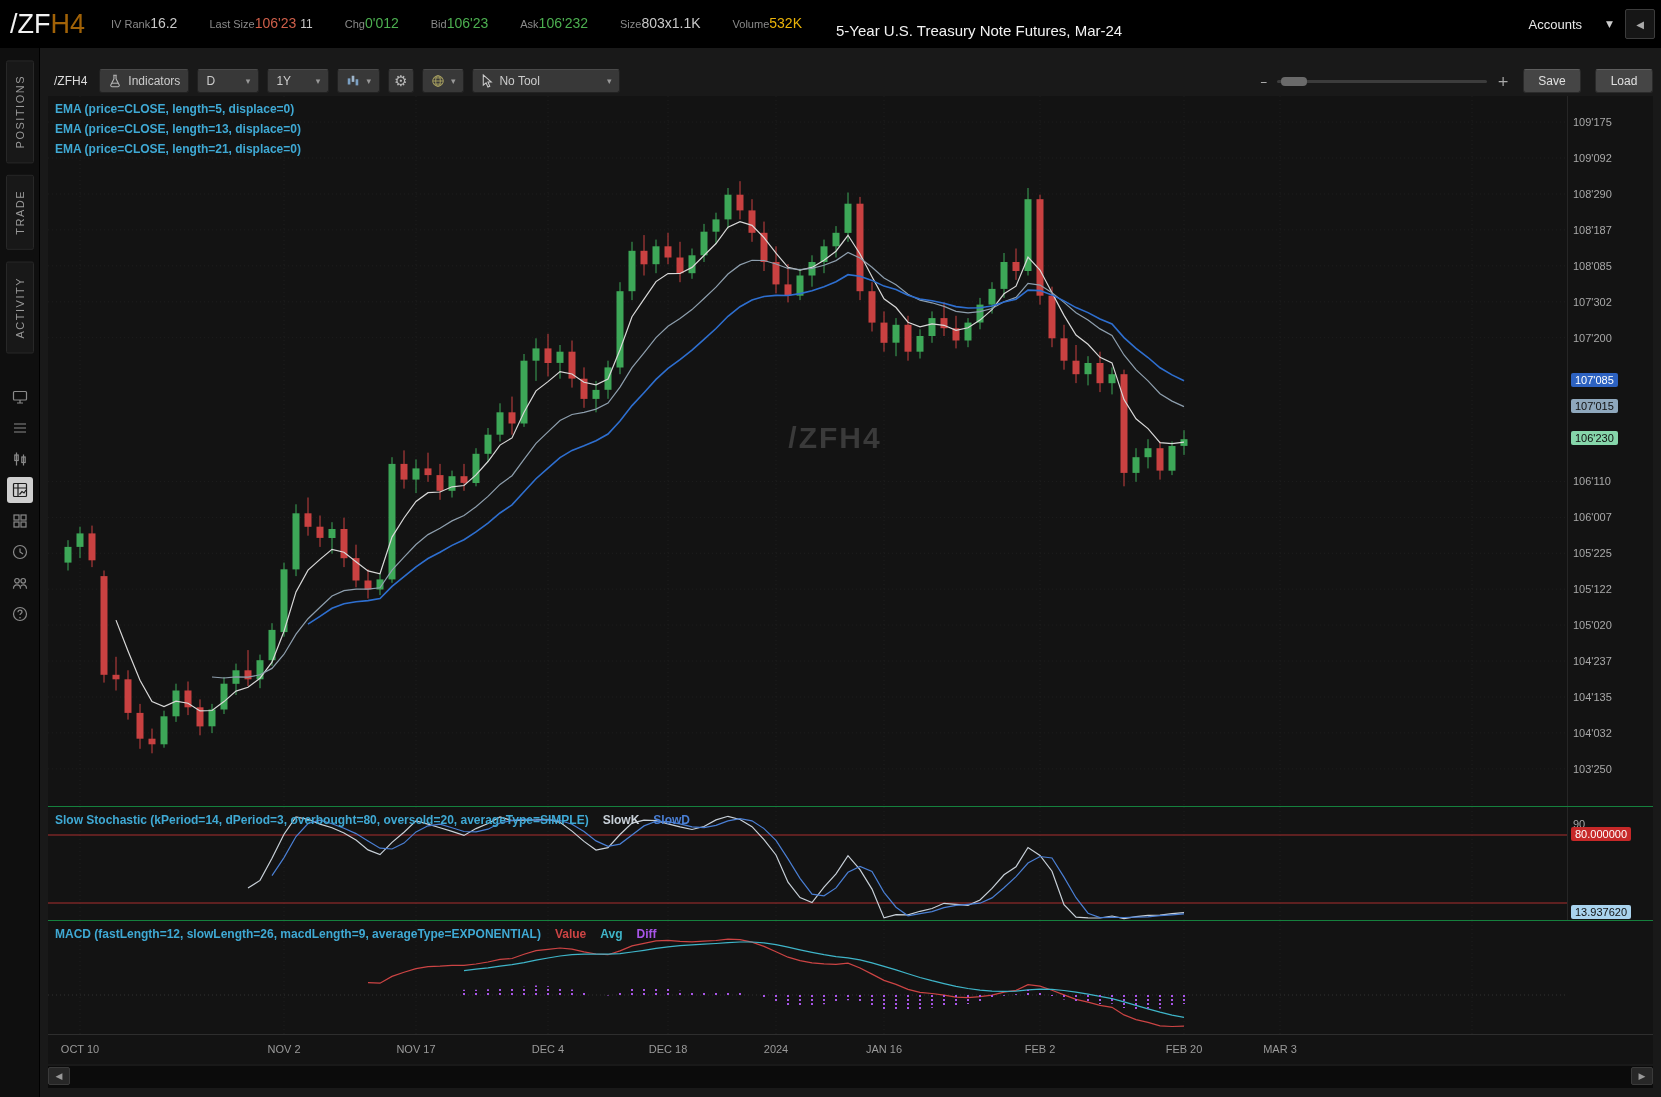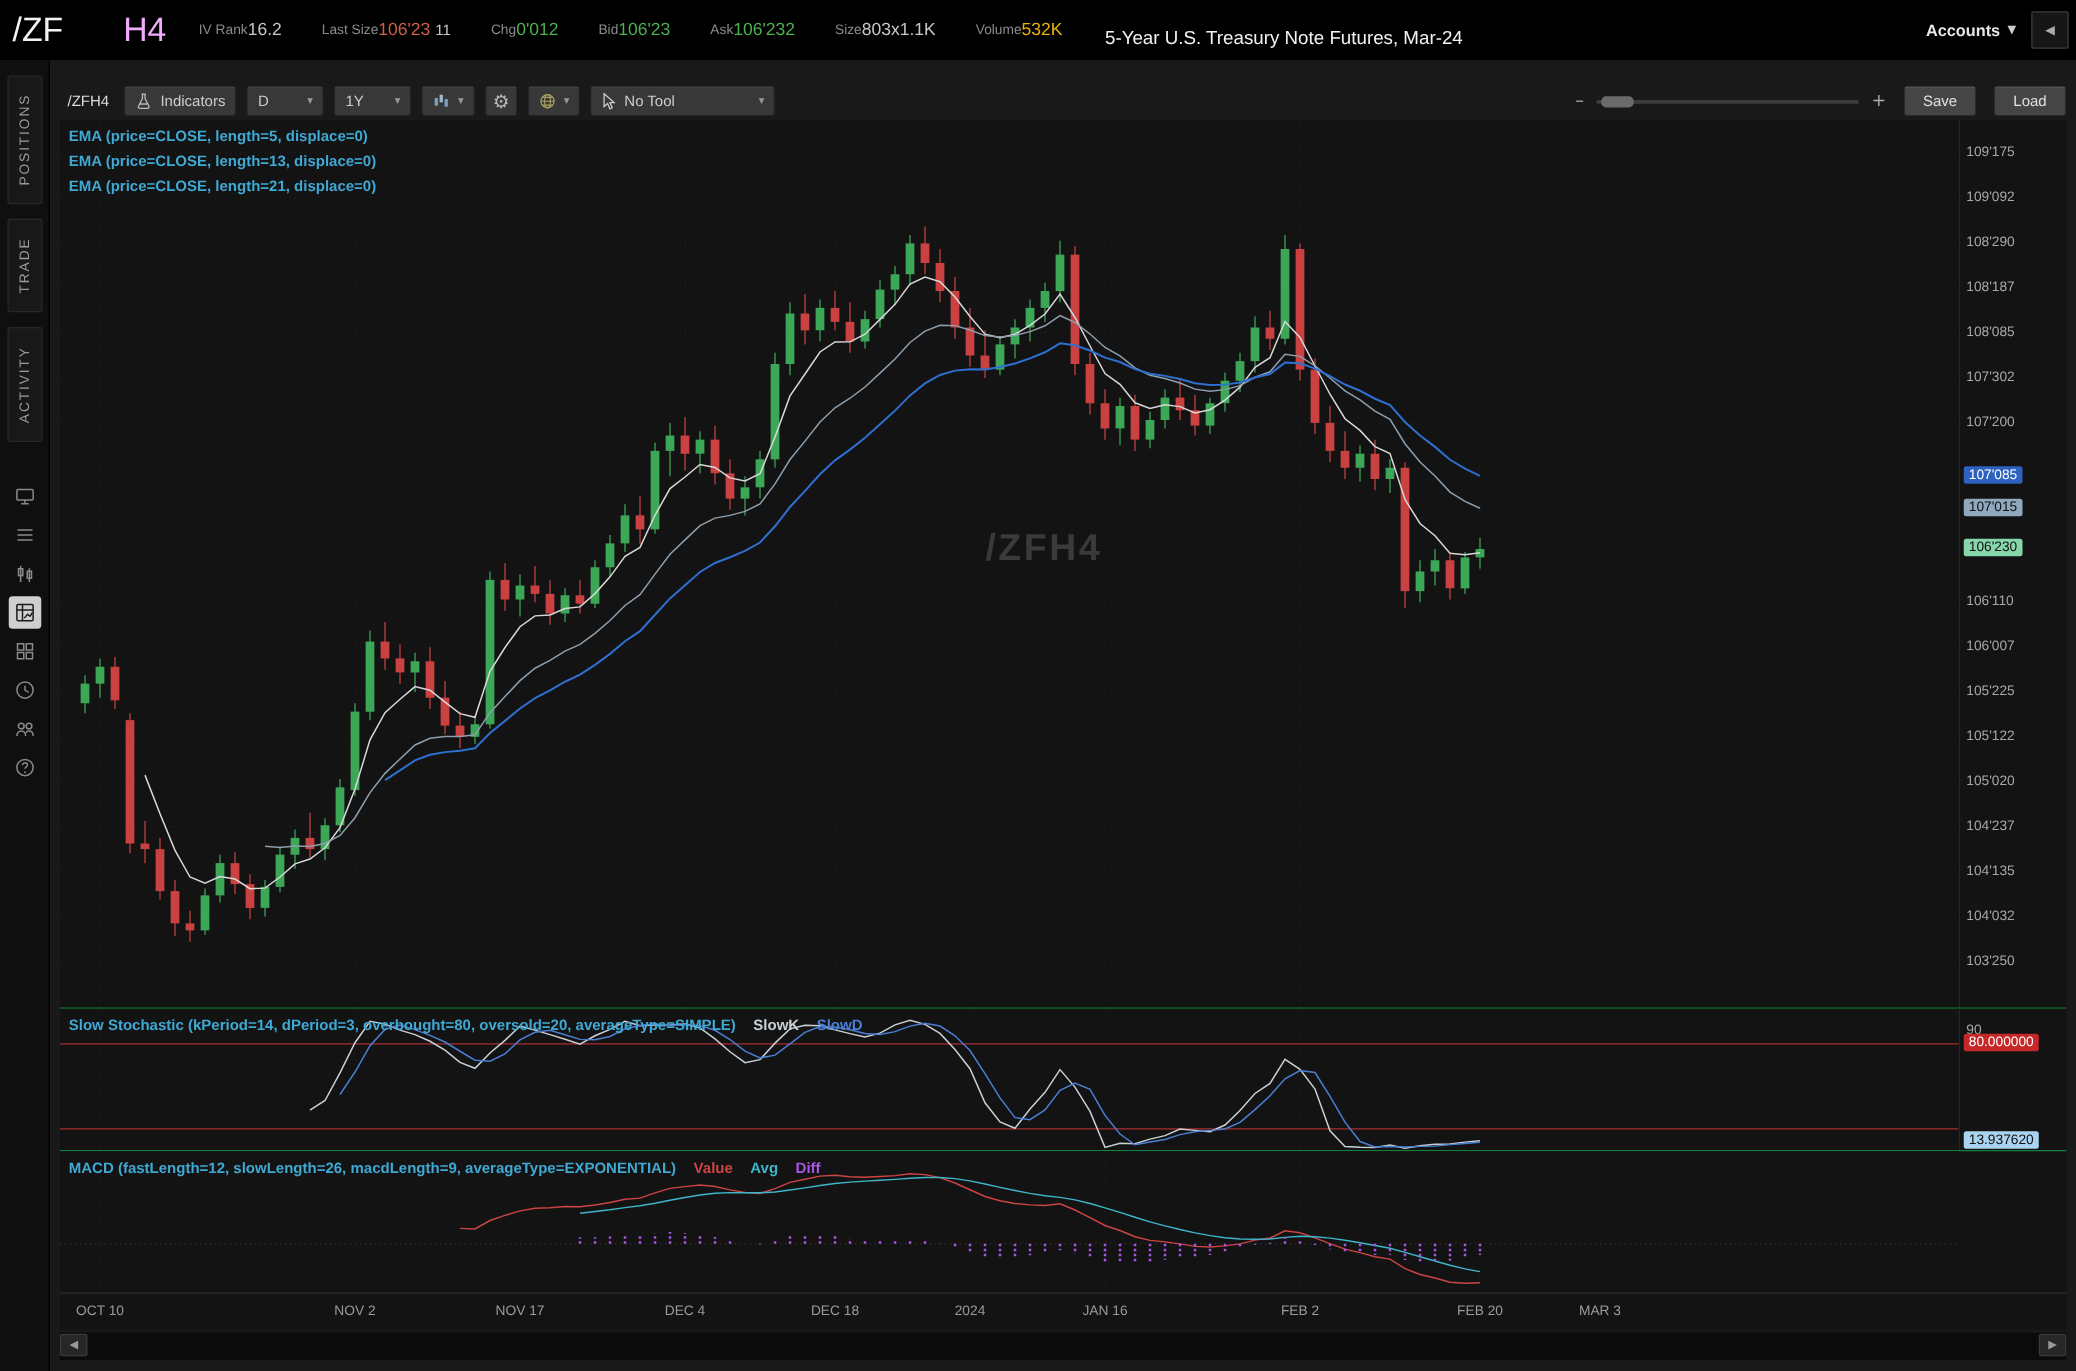--- a/index.html
+++ b/index.html
@@ -2,29 +2,29 @@
 <html><head>
 <meta charset="utf-8">
 <style>
   *{margin:0;padding:0;box-sizing:border-box;}
   html,body{width:1661px;height:1097px;background:#050505;font-family:"Liberation Sans",sans-serif;overflow:hidden;}
   body{position:relative;color:#ccc;}
 
   
   .header{position:absolute;left:0;top:0;width:1661px;height:48px;background:#000;display:flex;align-items:center;}
   .symbol{font-size:27px;color:#f2f2f2;margin-left:10px;white-space:nowrap;}
-  .symbol .suffix{color:#f0abfc;margin-left:48px;}
+  .symbol .suffix{color:#a16207;}
   #header-fields{display:flex;margin-left:26px;gap:32px;align-items:flex-start;}
   .hfield{display:flex;flex-direction:row;align-items:center;}
   .hfield .lbl{font-size:11px;color:#8a8a8a;line-height:14px;white-space:nowrap;}
   .hfield .val{font-size:14px;line-height:17px;white-space:nowrap;}
   .valsize{font-size:12px;color:#c8c8c8;margin-left:4px;}
   .htitle{font-size:15px;color:#f2f2f2;margin-left:34px;margin-top:13px;white-space:nowrap;}
   .hright{margin-left:auto;display:flex;align-items:center;margin-right:6px;}
-  .accounts{display:flex;align-items:center;gap:6px;color:#e8e8e8;font-weight:bold;font-size:13px;cursor:pointer;}
+  .accounts{display:flex;align-items:center;gap:24px;color:#e8e8e8;font-weight:normal;font-size:13px;cursor:pointer;}
   .glyph{font-family:"DejaVu Sans",sans-serif;}
   .accounts .caret{font-size:9px;color:#cccccc;}
   .collapse-btn{width:30px;height:30px;border:1px solid #3c3c3c;background:#161616;border-radius:2px;display:flex;align-items:center;justify-content:center;margin-left:12px;color:#aaa;font-size:10px;cursor:pointer;}
 
   
   .rail{position:absolute;left:0;top:48px;width:40px;height:1049px;background:#0f0f0f;border-right:1px solid #000;}
   .rail-tab{writing-mode:vertical-rl;transform:rotate(180deg);color:#9a9a9a;font-size:11px;letter-spacing:1.5px;background:#181818;border:1px solid #282828;border-radius:2px;margin:12px auto 0 auto;width:28px;padding:14px 0;display:flex;align-items:center;justify-content:center;cursor:pointer;}
   #rail-icons{margin-top:30px;}
   .rail-icon{width:26px;height:26px;margin:5px auto;display:flex;align-items:center;justify-content:center;border-radius:3px;cursor:pointer;}
   .rail-icon.active{background:#cfcfcf;}

